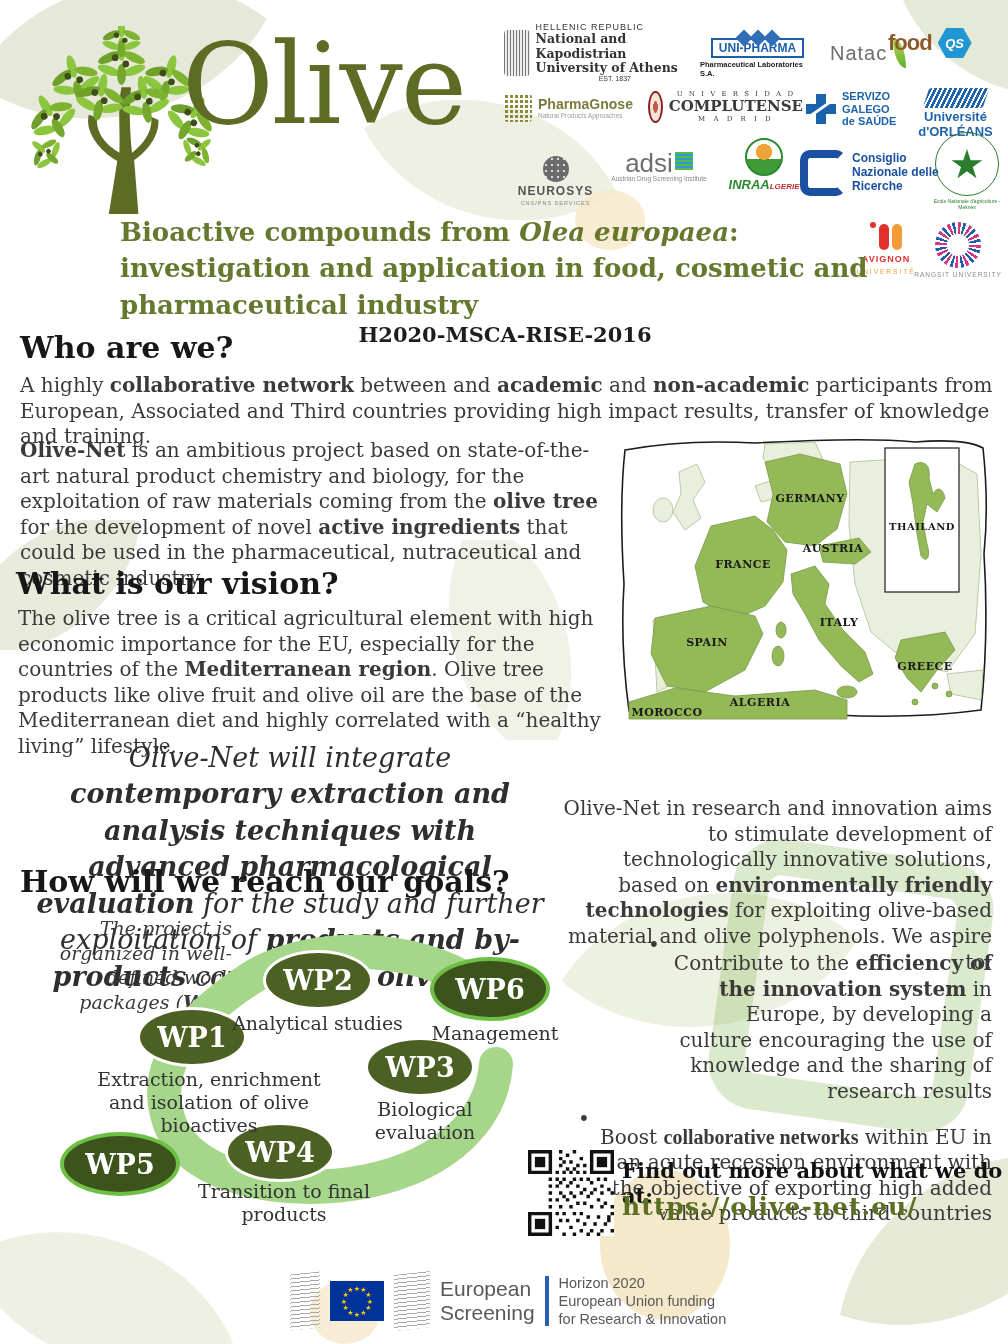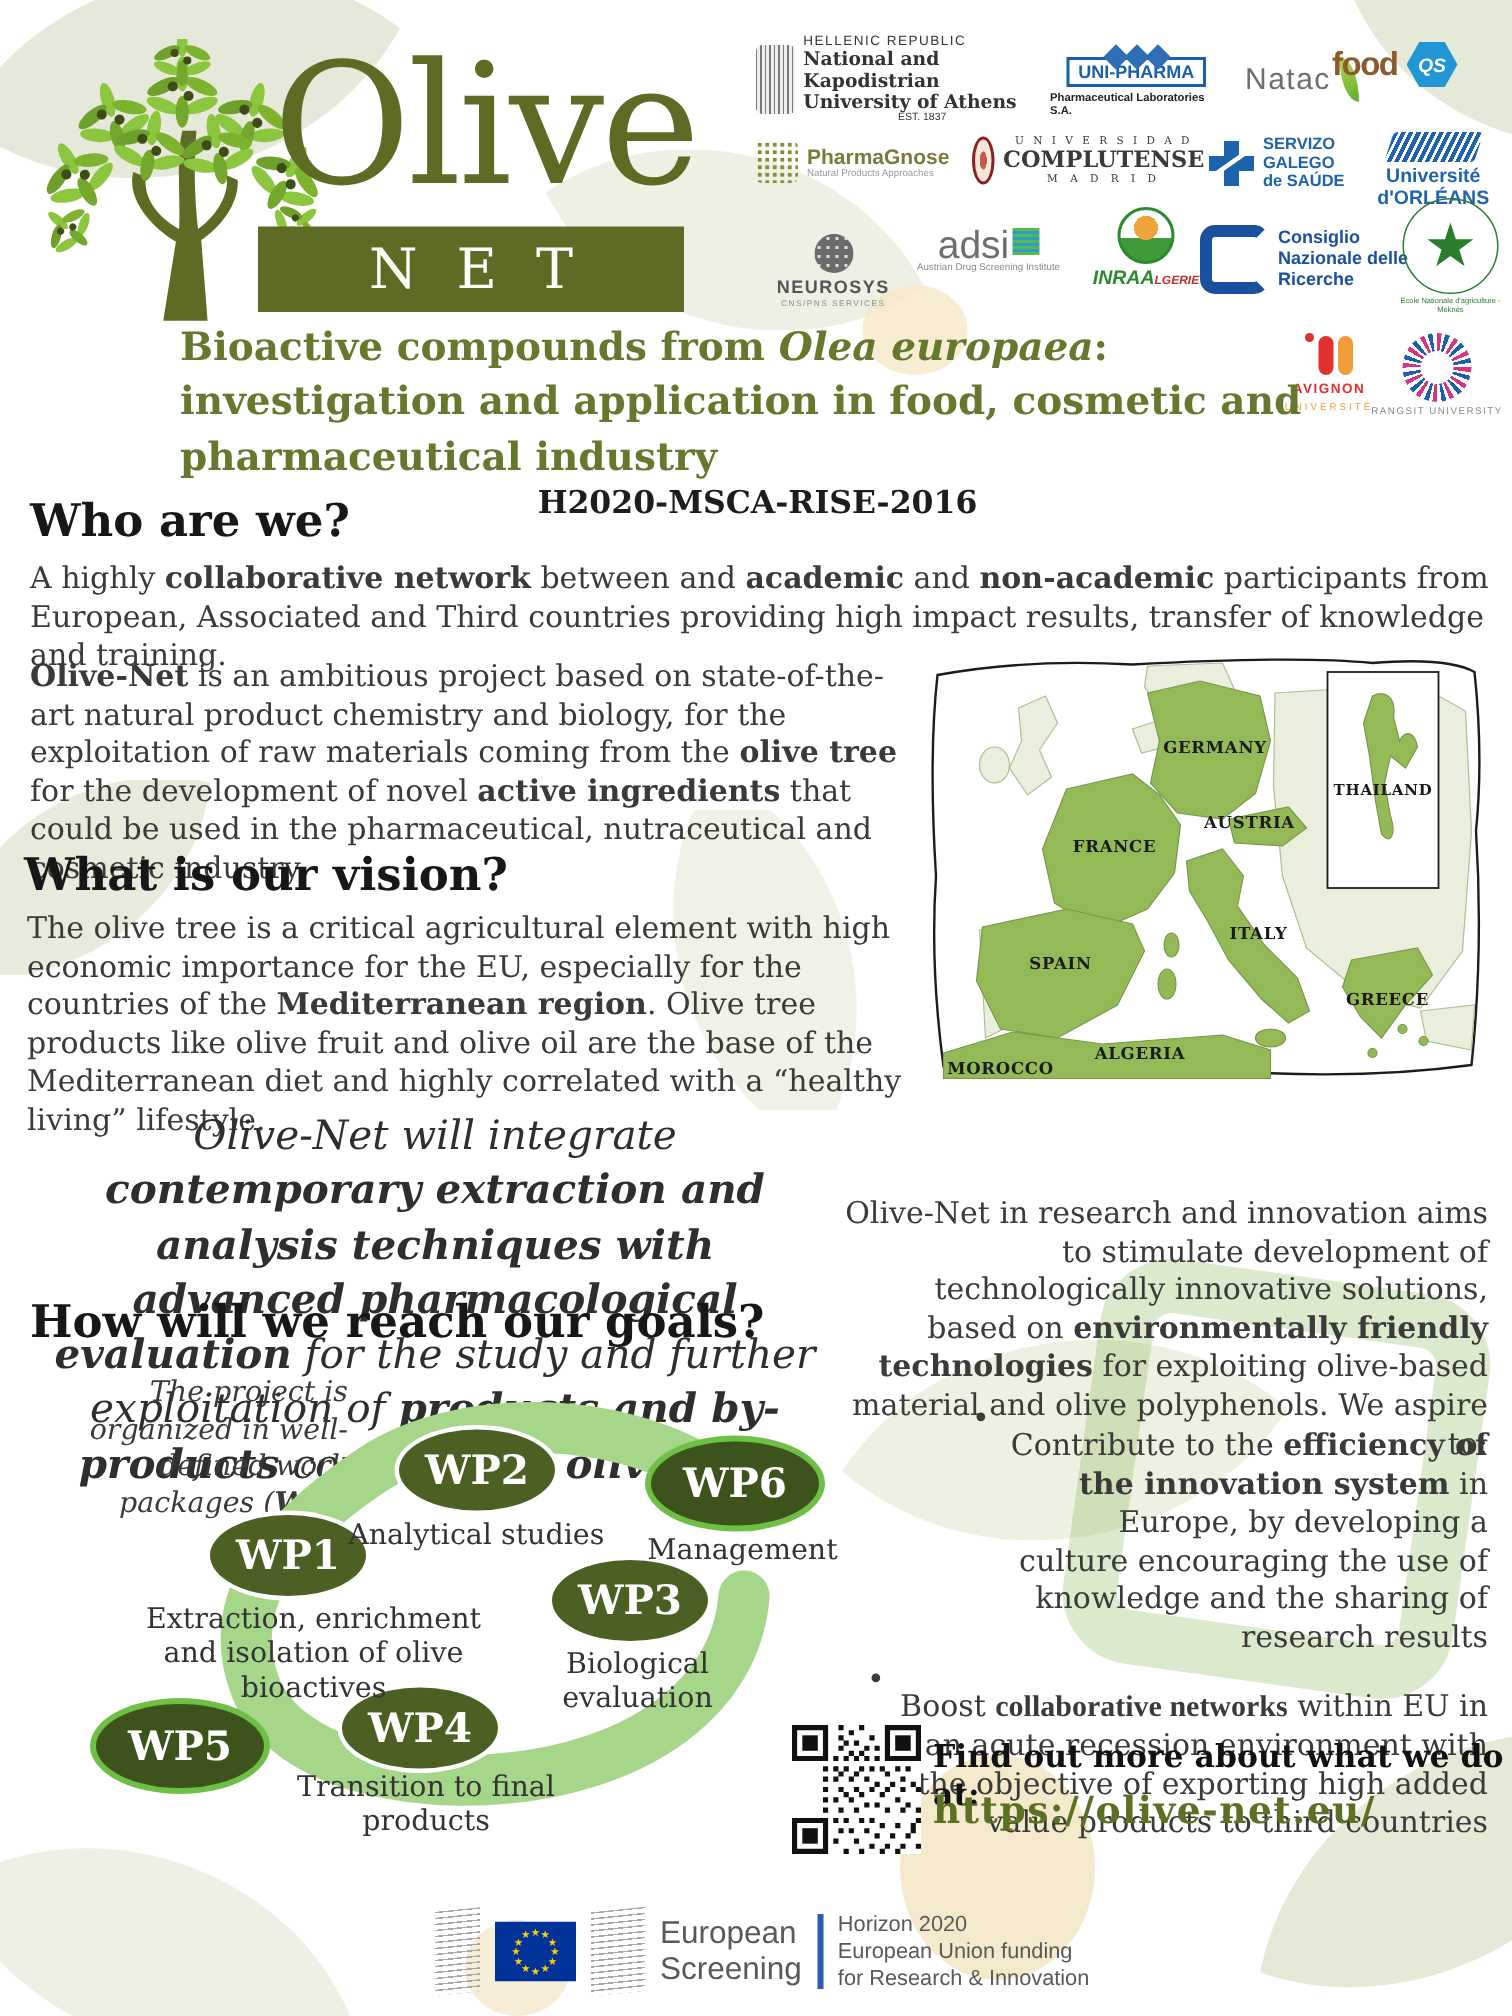--- a/index.html
+++ b/index.html
@@ -112,23 +112,20 @@
     <use href="#cl" transform="translate(144,50) rotate(15)"></use>
     <use href="#cl" transform="translate(34,86) rotate(-30)"></use>
     <use href="#cl" transform="translate(166,88) rotate(30)"></use>
     <use href="#cl" transform="translate(80,68) rotate(10)"></use>
     <use href="#cl" transform="translate(122,70) rotate(-10)"></use>
     <use href="#cl" transform="translate(100,12) scale(.8)"></use>
     <use href="#cl" transform="translate(28,120) scale(.7) rotate(-50)"></use>
     <use href="#cl" transform="translate(172,118) scale(.7) rotate(50)"></use>
   </svg>
   <div class="wordmark">Olive</div>
-  <div class="net-banner">
-    <span>NET</span>
-  </div>
 
   <div class="partners">
 
     <div class="tile" style="left:4px;top:12px;width:190px">
       <div style="width:30px;height:46px;background:repeating-linear-gradient(to right,#777 0 1px,#eee 1px 3px);border-radius:4px"></div>
       <div class="tcol" style="color:#333">
         <span style="font-size:9px;letter-spacing:1px">HELLENIC REPUBLIC</span>
         <b style="font-size:12.5px;font-family:'DejaVu Serif',serif">National and Kapodistrian</b>
         <b style="font-size:12.5px;font-family:'DejaVu Serif',serif">University of Athens</b>
         <span style="font-size:7px;text-align:center">EST. 1837</span>

